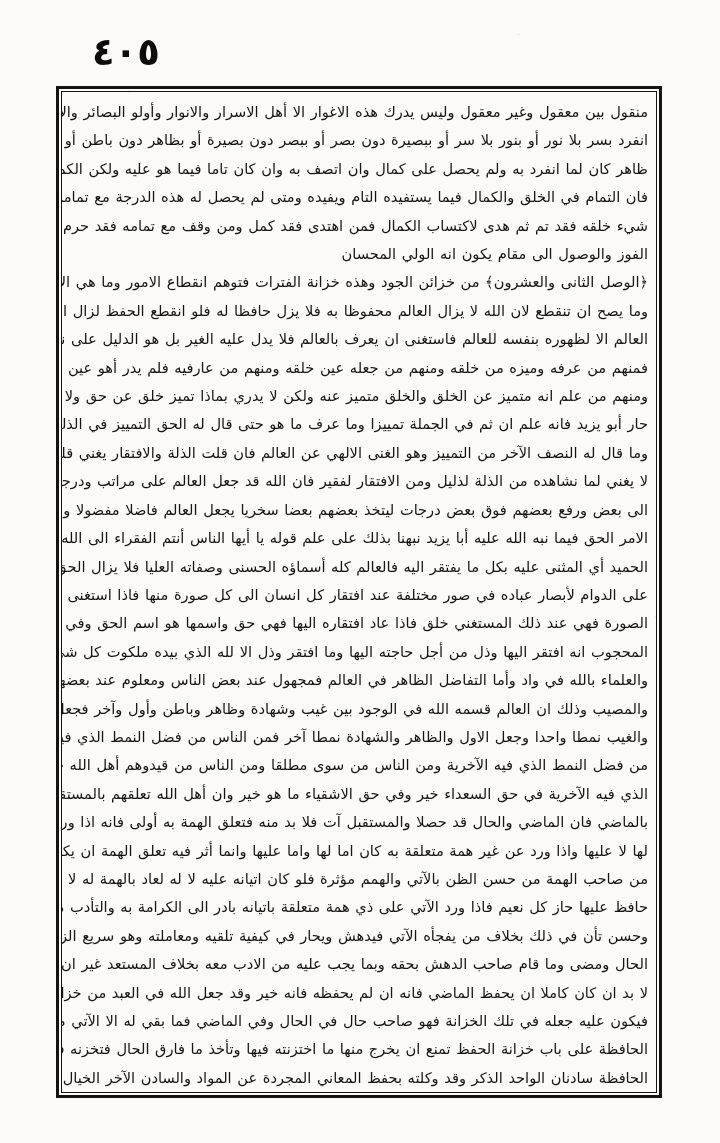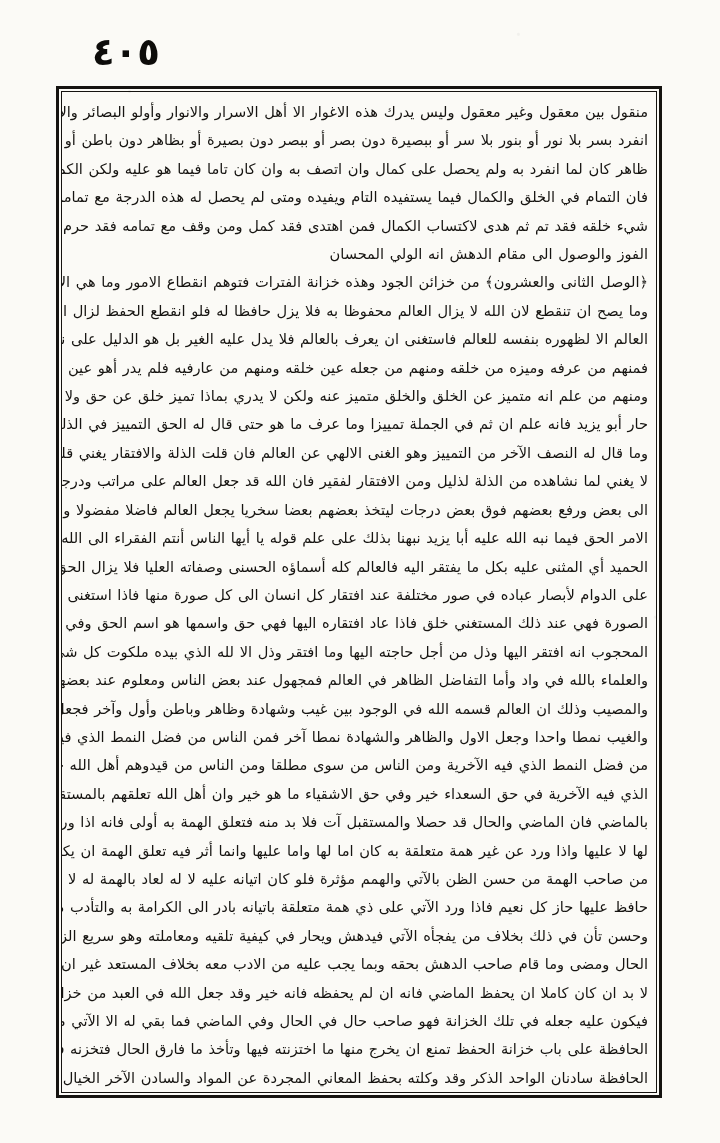--- a/index.html
+++ b/index.html
@@ -67,21 +67,21 @@
 <div class="page-number">٤٠٥</div>
 
 <div class="frame-outer">
   <div class="frame-inner">
     <div class="text-block">
       <p>منقول بين معقول وغير معقول وليس يدرك هذه الاغوار الا أهل الاسرار والانوار وأولو البصائر والابصار فمن</p>
       <p>انفرد بسر بلا نور أو بنور بلا سر أو ببصيرة دون بصر أو ببصر دون بصيرة أو بظاهر دون باطن أو بباطن دون</p>
       <p>ظاهر كان لما انفرد به ولم يحصل على كمال وان اتصف به وان كان تاما فيما هو عليه ولكن الكمال هو المطلوب لا التمام</p>
       <p>فان التمام في الخلق والكمال فيما يستفيده التام ويفيده ومتى لم يحصل له هذه الدرجة مع تمامه فان الله أعطى كل</p>
       <p>شيء خلقه فقد تم ثم هدى لاكتساب الكمال فمن اهتدى فقد كمل ومن وقف مع تمامه فقد حرم رزقنا الله واياكم</p>
-      <p class="para-end">الفوز والوصول الى مقام الدهش انه الولي المحسان</p>
+      <p class="para-end">الفوز والوصول الى مقام يكون انه الولي المحسان</p>
       <p>﴿الوصل الثانى والعشرون﴾ من خزائن الجود وهذه خزانة الفترات فتوهم انقطاع الامور وما هي الامور منقطعة</p>
       <p>وما يصح ان تنقطع لان الله لا يزال العالم محفوظا به فلا يزل حافظا له فلو انقطع الحفظ لزال العالم فان الله ما هو غني عن</p>
       <p>العالم الا لظهوره بنفسه للعالم فاستغنى ان يعرف بالعالم فلا يدل عليه الغير بل هو الدليل على نفسه بظهوره لخلقه</p>
       <p>فمنهم من عرفه وميزه من خلقه ومنهم من جعله عين خلقه ومنهم من عارفيه فلم يدر أهو عين خلقه أم هو متميز عنه</p>
       <p>ومنهم من علم انه متميز عن الخلق والخلق متميز عنه ولكن لا يدري بماذا تميز خلق عن حق ولا حق عن خلق ولهذا</p>
       <p>حار أبو يزيد فانه علم ان ثم في الجملة تمييزا وما عرف ما هو حتى قال له الحق التمييز في الذلة والافتقار حينئذ سكن</p>
       <p>وما قال له النصف الآخر من التمييز وهو الغنى الالهي عن العالم فان قلت الذلة والافتقار يغني قلنا في الشاهد</p>
       <p>لا يغني لما نشاهده من الذلة لذليل ومن الافتقار لفقير فان الله قد جعل العالم على مراتب ودرجات مفتقرا بعضه</p>
       <p>الى بعض ورفع بعضهم فوق بعض درجات ليتخذ بعضهم بعضا سخريا يجعل العالم فاضلا مفضولا ولما كان</p>
       <p>الامر الحق فيما نبه الله عليه أبا يزيد نبهنا بذلك على علم قوله يا أيها الناس أنتم الفقراء الى الله والله هو الغني</p>

